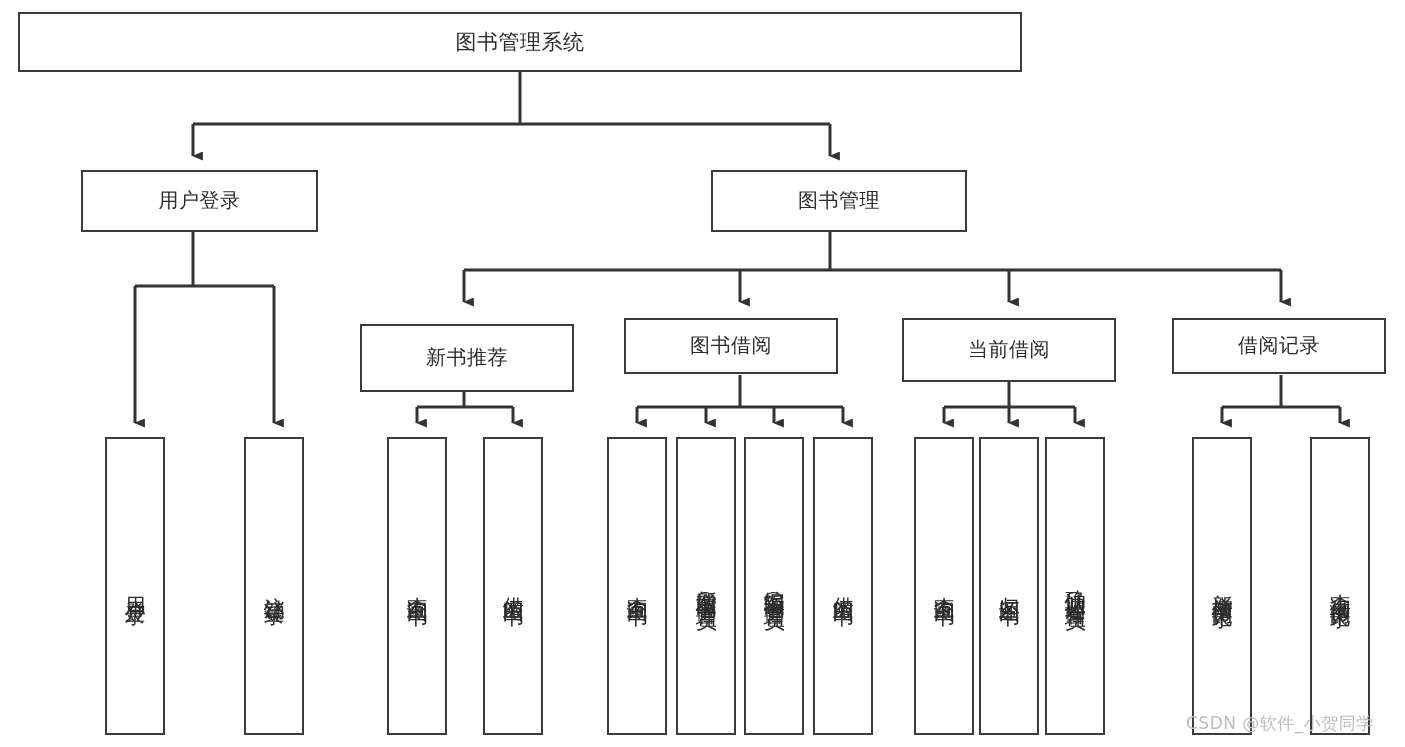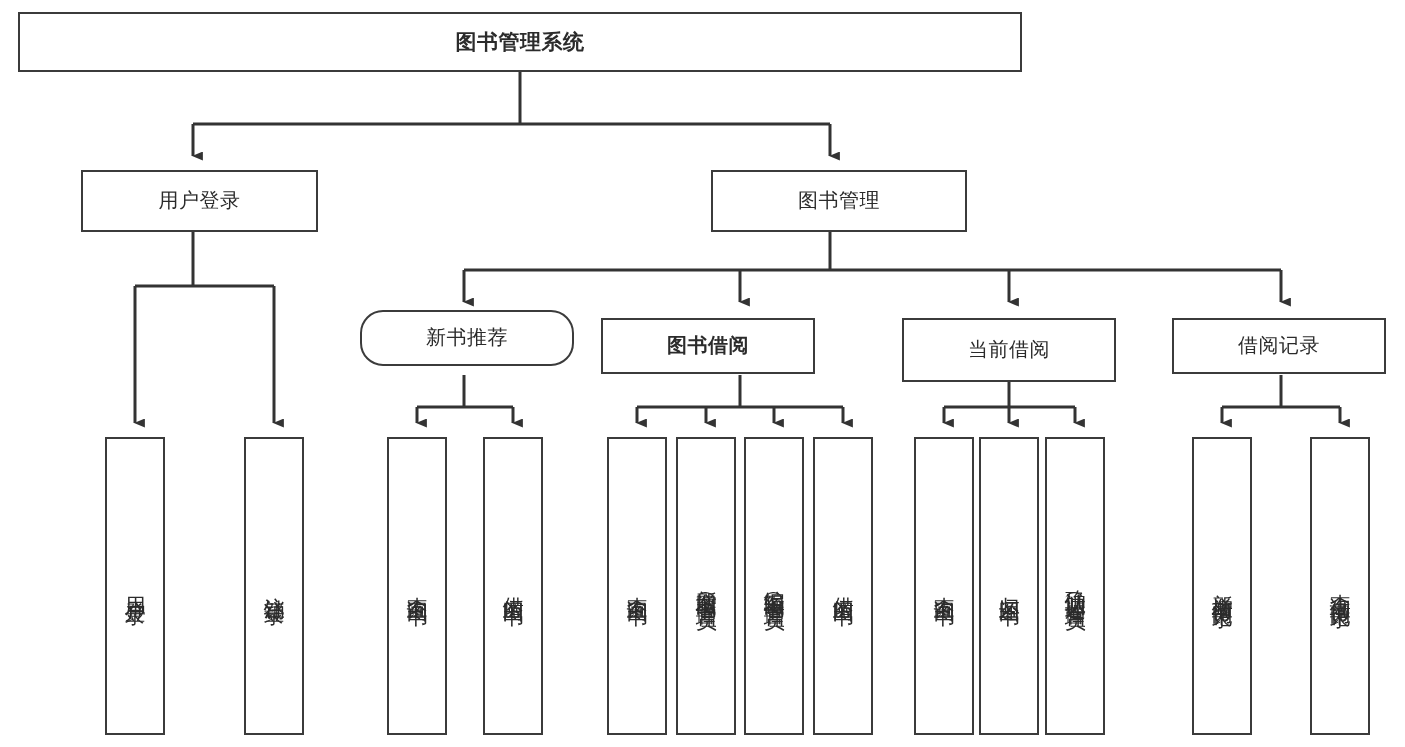--- a/index.html
+++ b/index.html
@@ -39,21 +39,20 @@
     line-height: 1.18;
     letter-spacing: 0.5px;
   }
   
   .node.horiz .lbl {
     font-size: 20px;
     white-space: nowrap;
   }
   #n-root.node.horiz .lbl {
     font-size: 21px;
-    font-weight: bold;
   }
   
   .node.vert {
     padding: 10px 0;
     align-items: center;
   }
   .node.vert .lbl {
     writing-mode: vertical-rl;
     text-orientation: upright;
     font-size: 21px;
@@ -136,25 +135,25 @@
   </div>
 
   <div class="node horiz" style="left:81px; top:170px; width:237px; height:62px;">
     <span class="lbl">用户登录</span>
   </div>
 
   <div class="node horiz" style="left:711px; top:170px; width:256px; height:62px;">
     <span class="lbl">图书管理</span>
   </div>
 
-  <div class="node horiz" style="left:360px; top:310px; width:214px; height:56px;border-radius:23px;">
+  <div class="node horiz" style="left:360px; top:324px; width:214px; height:68px;">
     <span class="lbl">新书推荐</span>
   </div>
 
-  <div class="node horiz" style="left:601px; top:318px; width:214px; height:56px;font-weight:bold;">
+  <div class="node horiz" style="left:624px; top:318px; width:214px; height:56px;">
     <span class="lbl">图书借阅</span>
   </div>
 
   <div class="node horiz" style="left:902px; top:318px; width:214px; height:64px;">
     <span class="lbl">当前借阅</span>
   </div>
 
   <div class="node horiz" style="left:1172px; top:318px; width:214px; height:56px;">
     <span class="lbl">借阅记录</span>
   </div>
@@ -204,14 +203,15 @@
   </div>
 
   <div class="node vert" style="left:1192px; top:437px; width:60px; height:298px;">
     <span class="lbl">新增借阅记录</span>
   </div>
 
   <div class="node vert" style="left:1310px; top:437px; width:60px; height:298px;">
     <span class="lbl">查询借阅记录</span>
   </div>
 
+  <div id="watermark">CSDN @软件_小贺同学</div>
 
 </div>
 
 </body></html>

